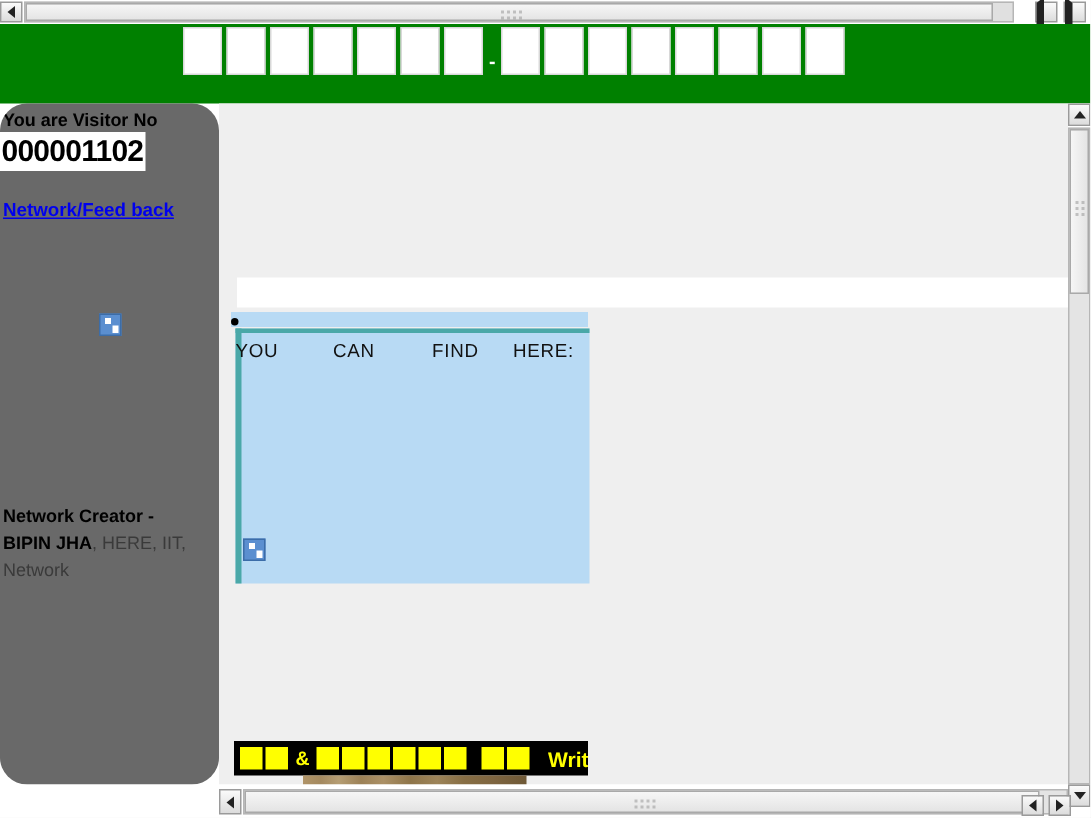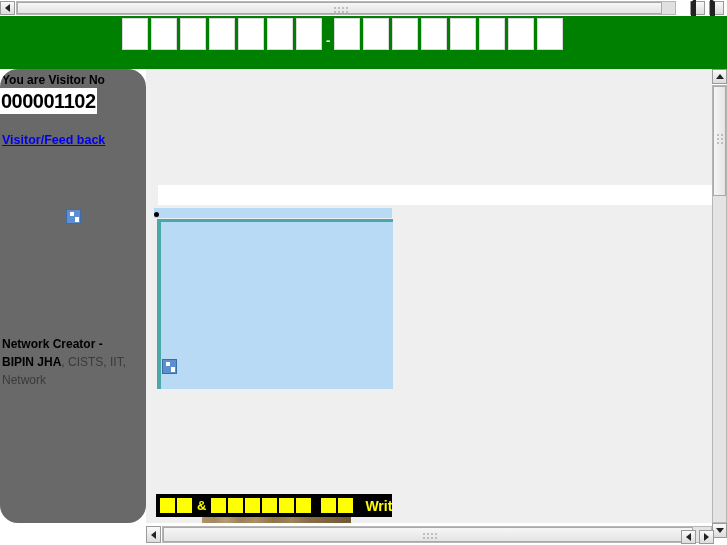--- a/index.html
+++ b/index.html
@@ -386,41 +386,44 @@
       <span class="ph"></span>
       <span class="ph"></span>
       <span class="ph"></span>
     </div>
   </div>
 
   <div id="sidebar">
     <div id="visitor-label">You are Visitor No</div>
     <div id="visitor-count">000001102</div>
 
-    <a class="navlink" id="nav-contact">Visitor/Feed back</a>
+    <a class="navlink" id="nav-contact">Network/Feed back</a>
 
     <div id="sidebar-broken-img-wrap">
       <span class="brokenimg"></span>
     </div>
 
     <div id="creator">
       <span class="strong">Network Creator -</span><br>
-      <span class="strong">BIPIN JHA</span><span>, CISTS, IIT,</span><br>
+      <span class="strong">BIPIN JHA</span><span>, HERE, IIT,</span><br>
       <span>Network</span>
     </div>
   </div>
 
   <div id="main">
     <div id="white-strip"></div>
 
     <div id="content-block" style="height:10px; top:139px;"></div>
     <div id="bullet"></div>
 
     <div id="teal-box"></div>
 
+    <div id="findhere">
+      <span class="w1">YOU</span><span class="w2">CAN</span><span class="w3">FIND</span><span>HERE:</span>
+    </div>
 
     <span id="main-broken-img" class="brokenimg"></span>
 
     <div id="black-bar">
       <span class="yb"></span>
       <span class="yb"></span>
       <span class="amp">&amp;</span>
       <span class="yb"></span>
       <span class="yb"></span>
       <span class="yb"></span>

